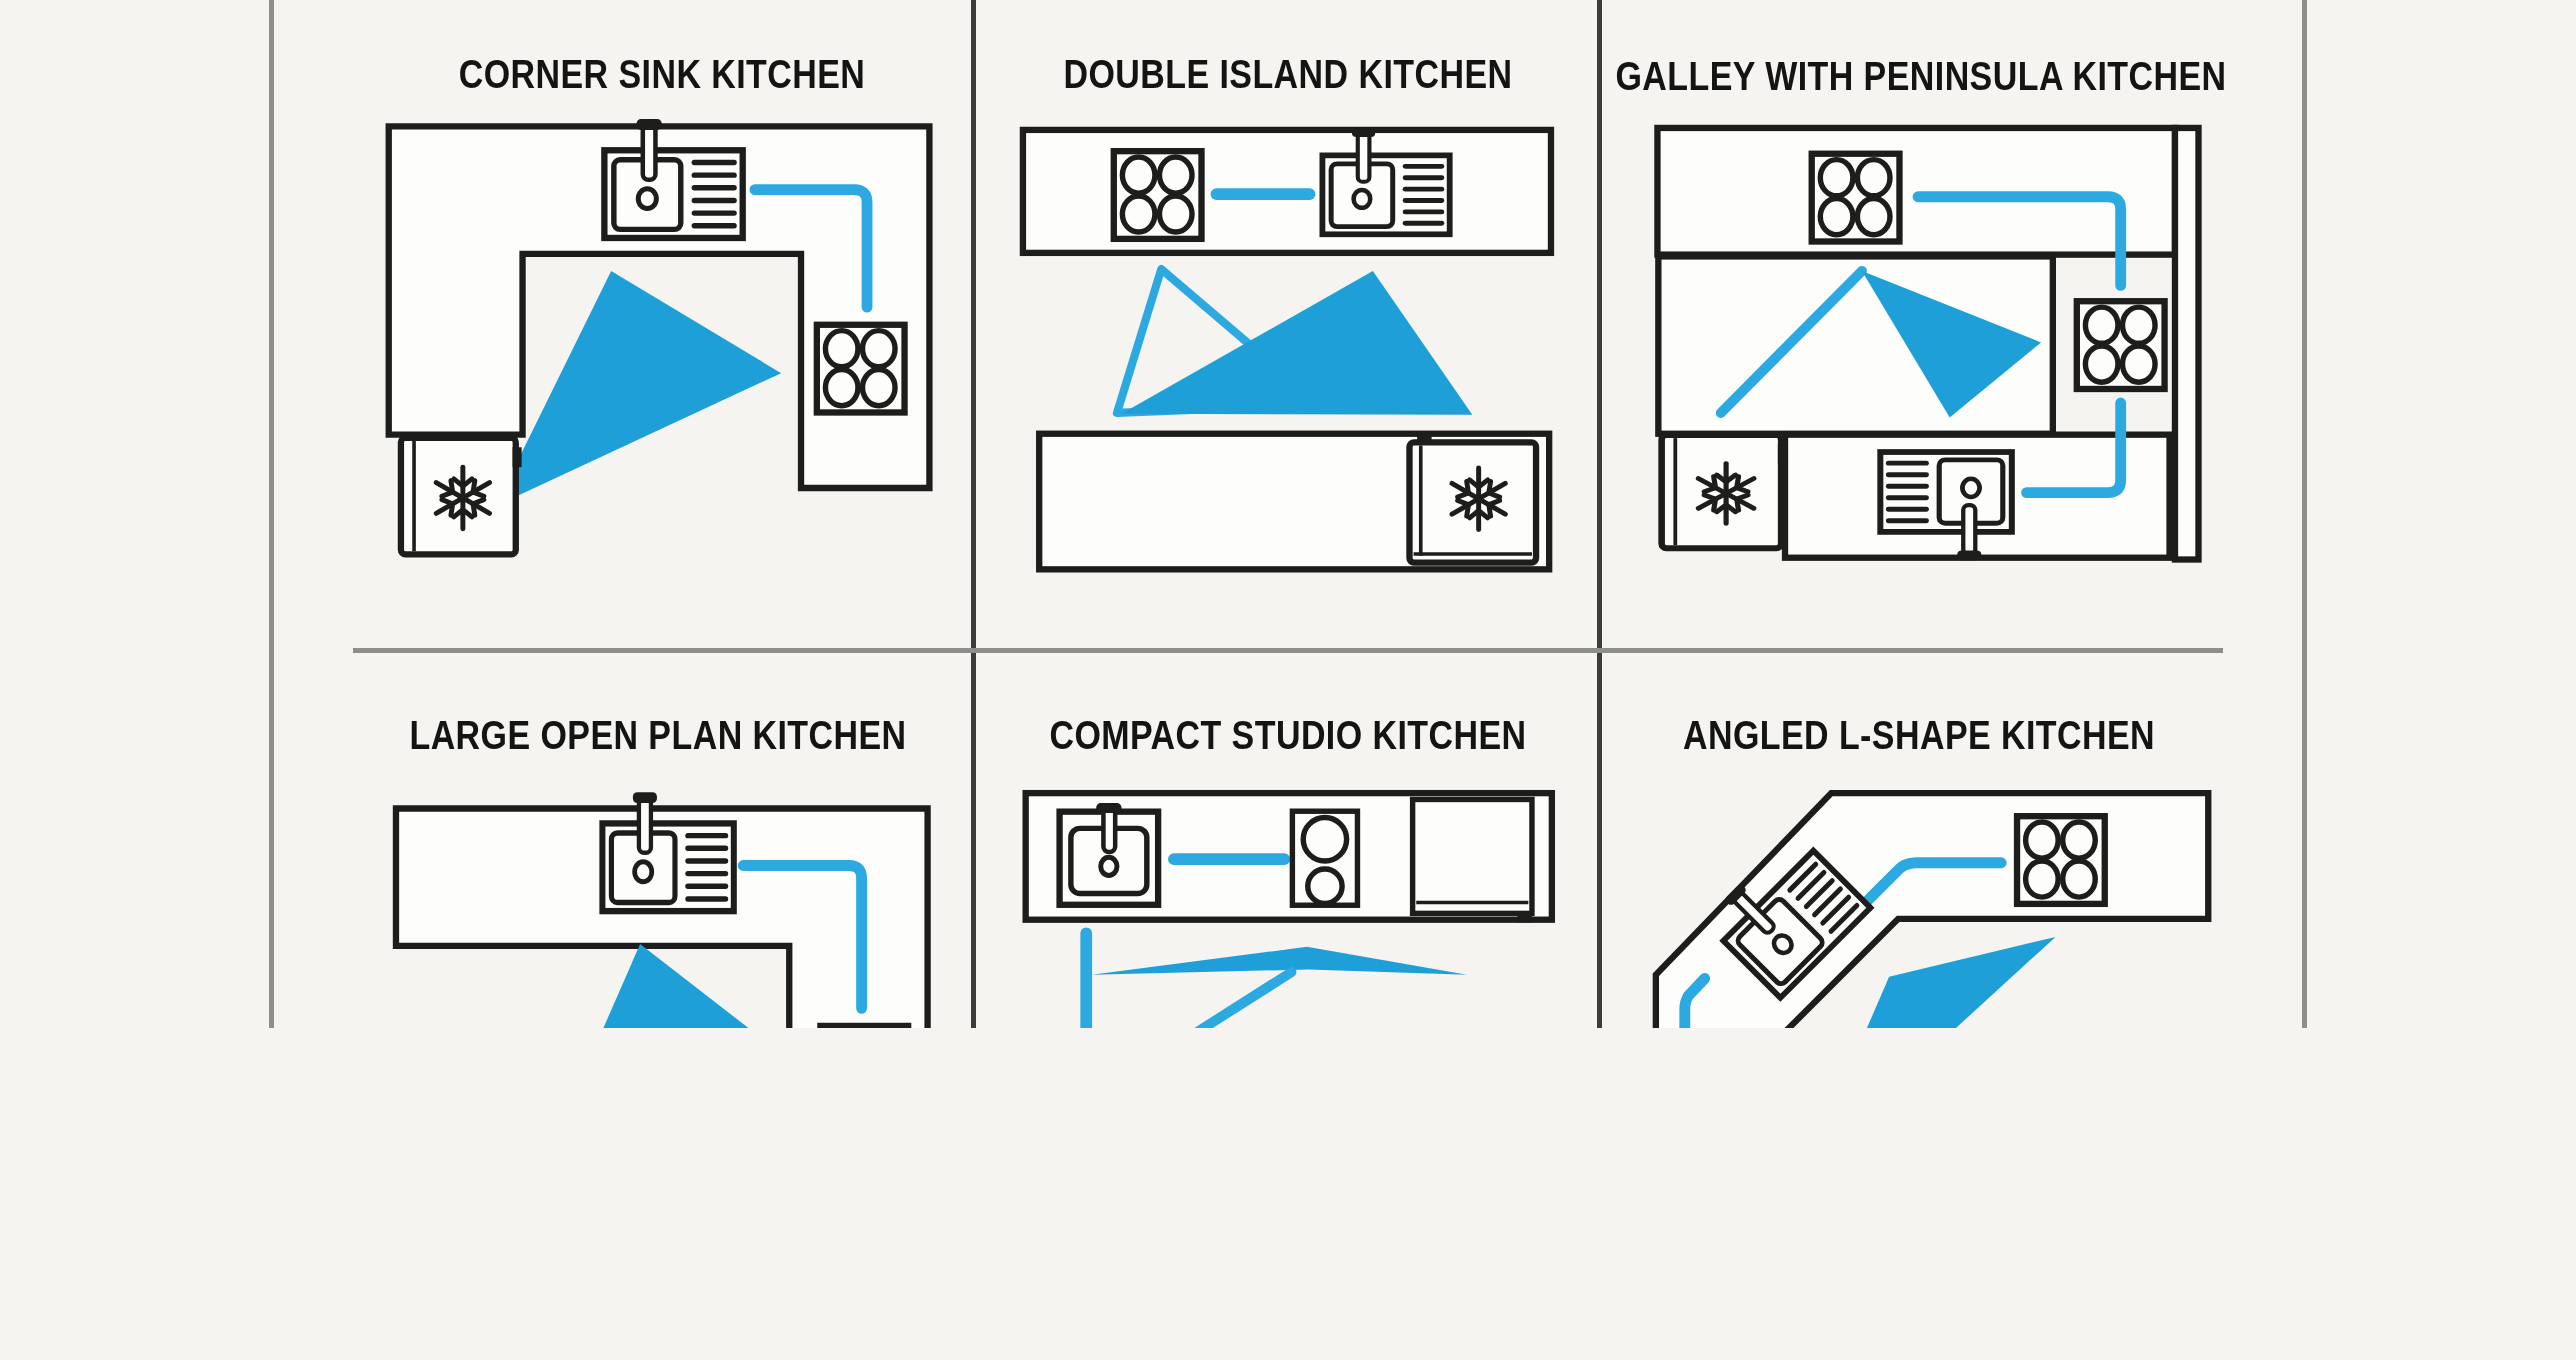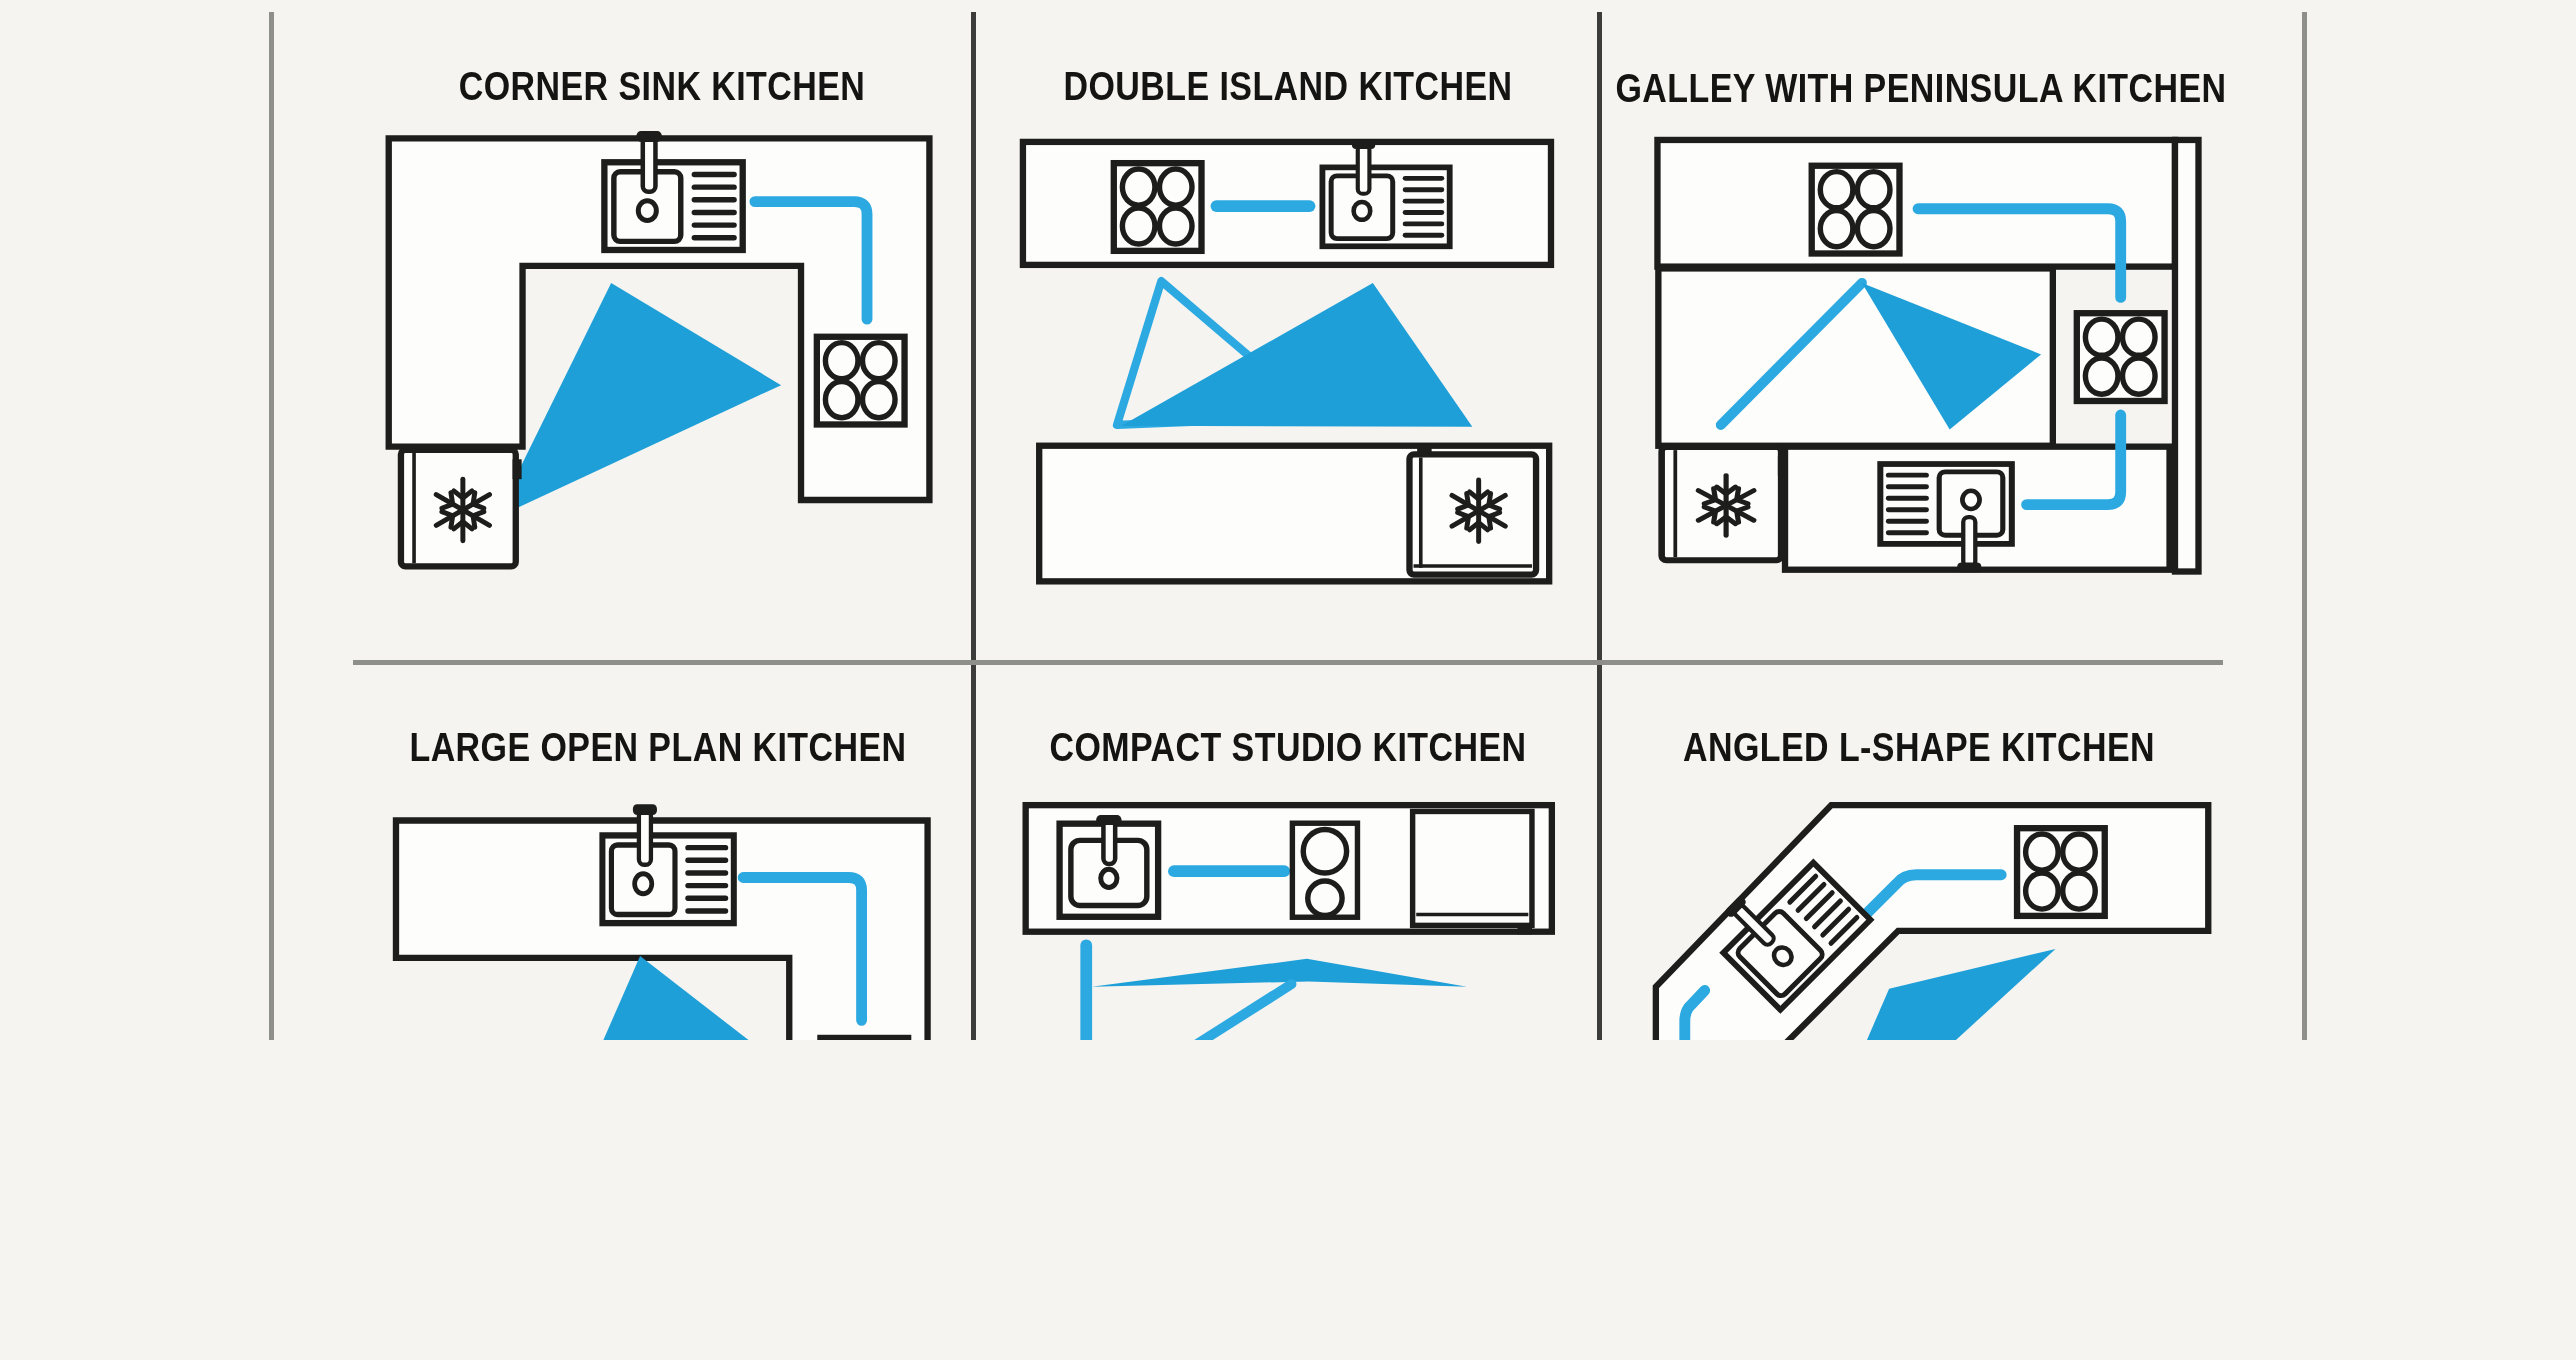--- a/index.html
+++ b/index.html
@@ -2,21 +2,21 @@
 <html style="--bg: #f5f4f0; --paper: #fdfdfb; --ink: #1d1d1b; --blue: #1e9fd8; --blueLine: #2da9e2; --dividerDark: #3c3c3a; --dividerGray: #8e8e8a; --edge: #d8d6d1;font-size:14.5px"><head>
 <meta charset="utf-8">
 <style>
   :root{
     --bg:#f5f4f0; --paper:#fdfdfb; --ink:#1d1d1b;
     --blue:#1e9fd8; --blueLine:#2da9e2;
     --dividerDark:#3c3c3a; --dividerGray:#8e8e8a; --edge:#d8d6d1;
   }
   html,body{margin:0;padding:0;}
   body{background:var(--bg);font-family:"Liberation Sans", sans-serif;}
-  .page{position:relative;width:2576px;height:1028px;background:var(--bg);overflow:hidden;margin-top:12px;}
+  .page{position:relative;width:2576px;height:1028px;background:var(--bg);overflow:hidden;}
   .vline{position:absolute;top:0;height:1360px;width:4.5px;}
   .vline.gray{background:var(--dividerGray);}
   .vline.dark{background:var(--dividerDark);}
   .hline-mid{position:absolute;height:4.5px;background:var(--dividerGray);}
   .hline-bottom{position:absolute;height:3.6px;background:var(--edge);left:0;width:2576px;top:1357px;}
   .panel-title{
     position:absolute;color:#141412;font-size:40px;font-weight:700;
     letter-spacing:0.5px;white-space:nowrap;
     transform:translateX(-50%) scaleX(0.85);transform-origin:center top;
   }

